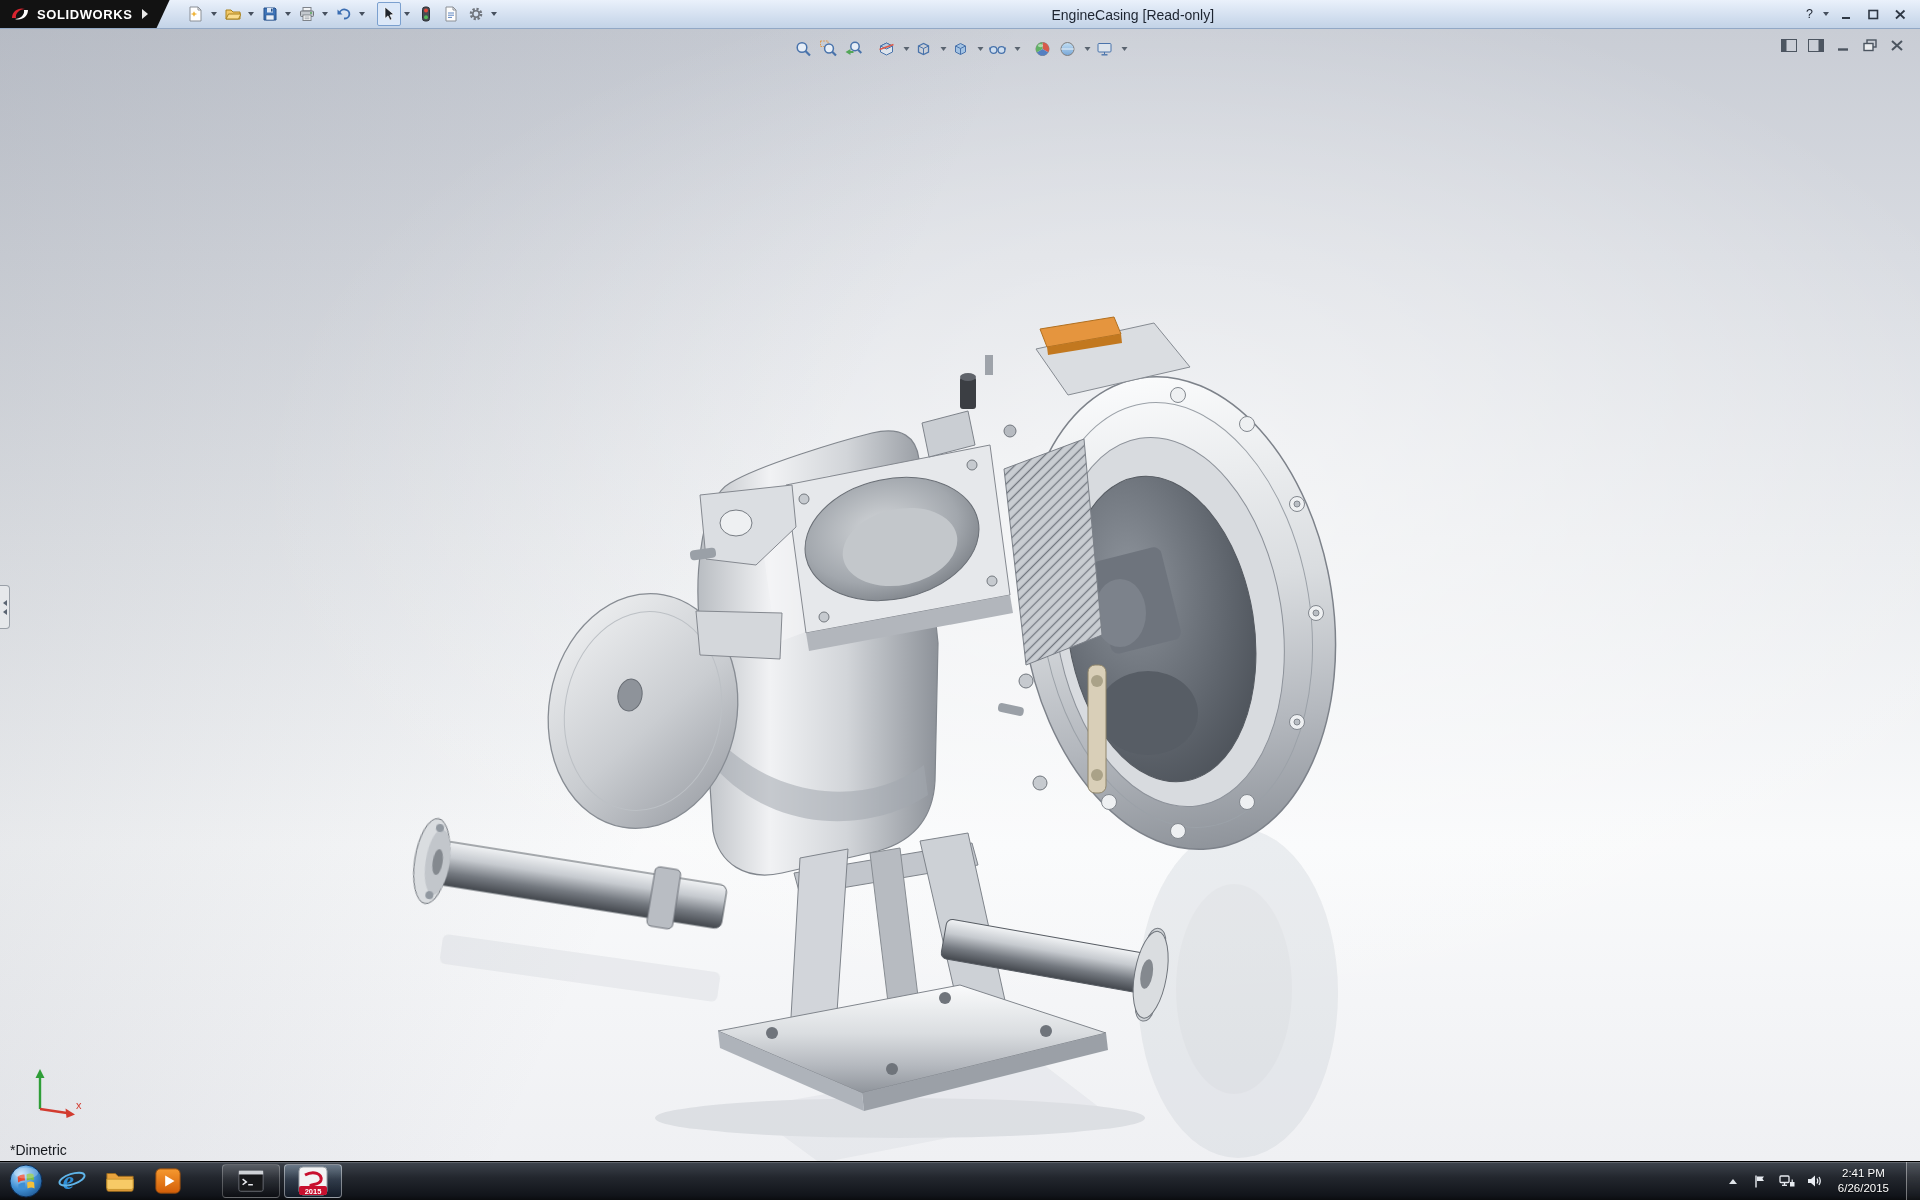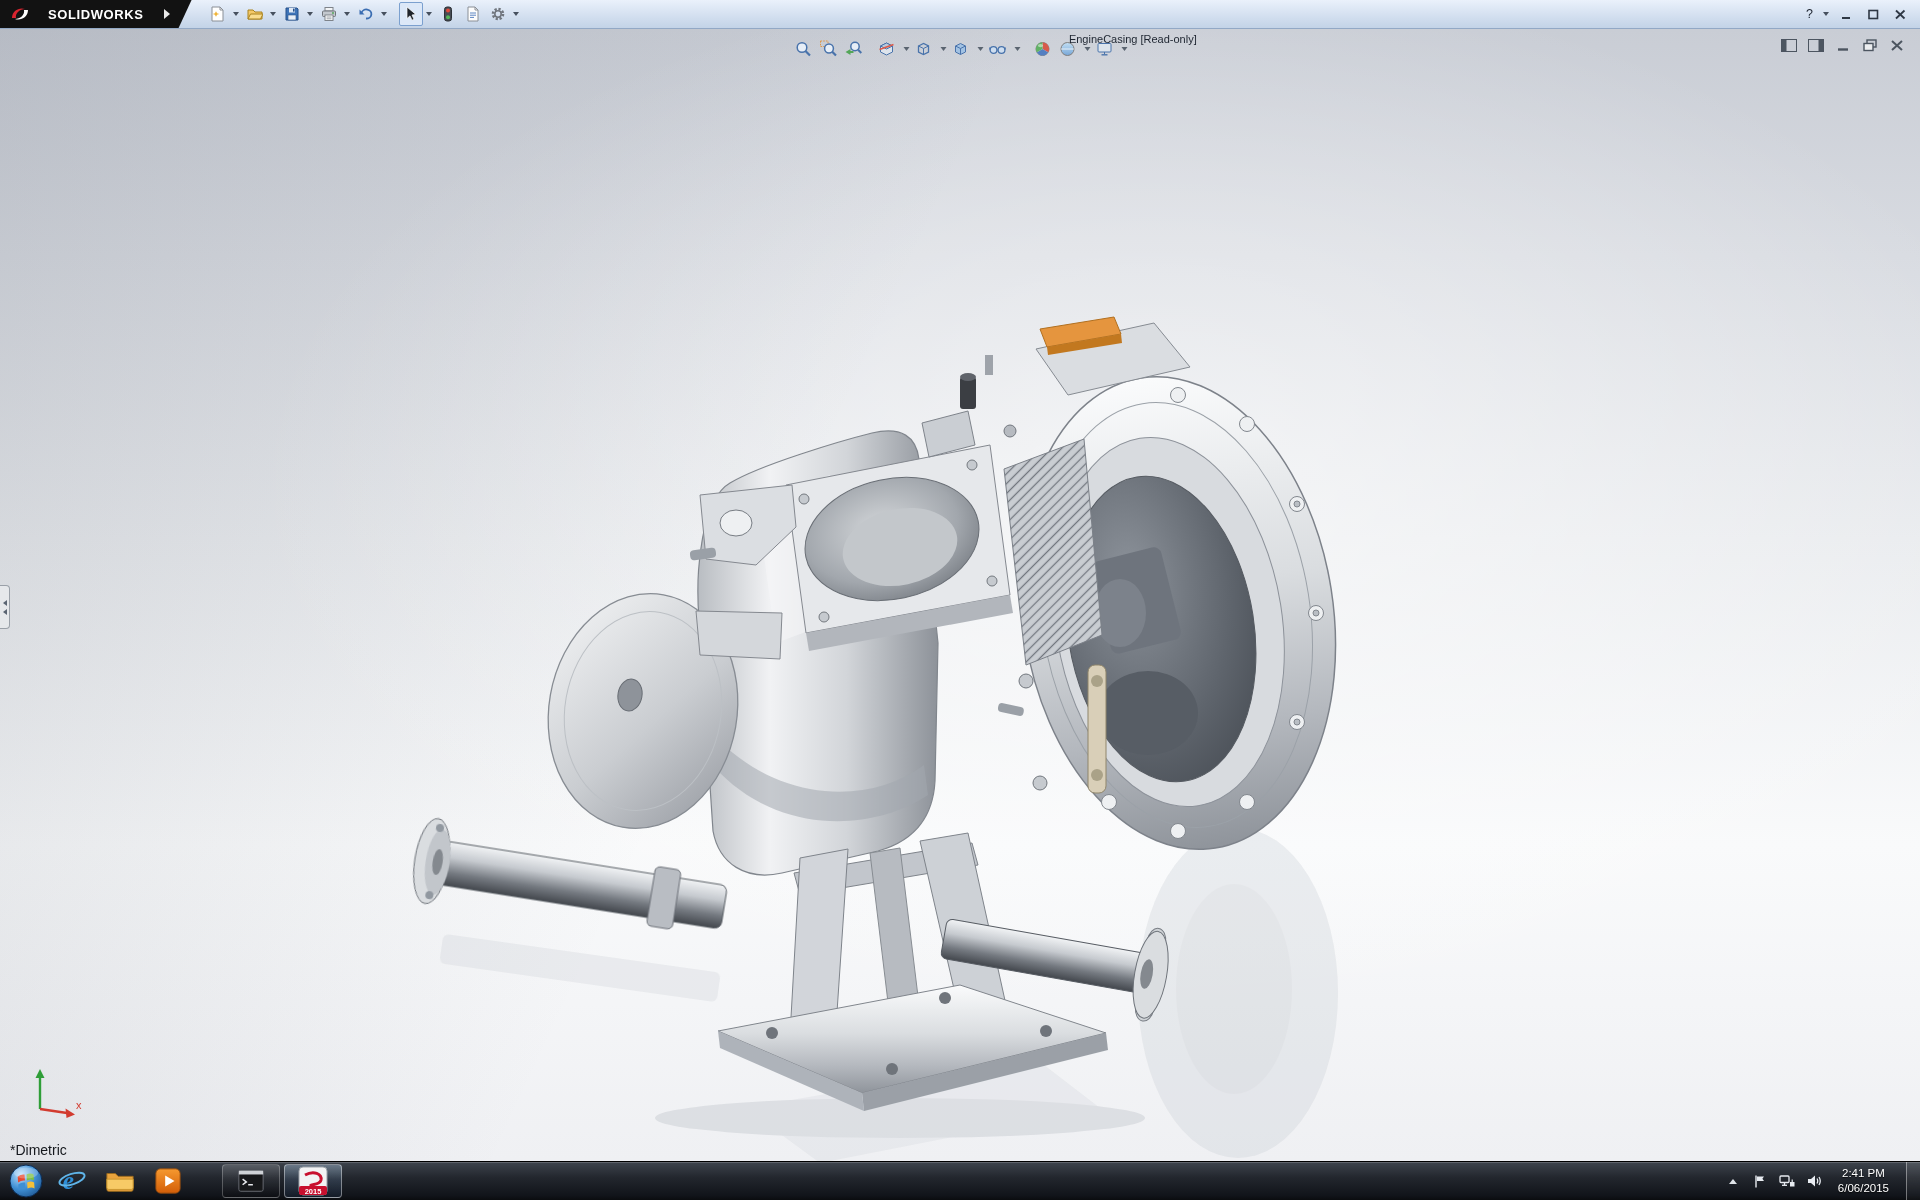--- a/index.html
+++ b/index.html
@@ -5,32 +5,32 @@
   * { margin:0; padding:0; box-sizing:border-box; }
   html,body { width:1920px; height:1200px; overflow:hidden; background:#000; font-family:"Liberation Sans", sans-serif; }
   button { background:none; border:none; padding:0; font:inherit; cursor:default; }
 
   #app { position:relative; width:1920px; height:1200px; }
 
   
   .titlebar { position:absolute; top:0; left:0; right:0; height:29px; z-index:30;
     background:linear-gradient(#eaf1fb,#d4e0f0 55%,#c3d3e7);
     border-bottom:1px solid #92a8c5; display:flex; align-items:stretch; }
-  .logo { display:flex; align-items:center; gap:18px; background:#121212; color:#fff;
+  .logo { display:flex; align-items:center; gap:7px; background:#121212; color:#fff;
     padding:0 22px 0 10px; clip-path:polygon(0 0,100% 0,calc(100% - 13px) 100%,0 100%); }
   .logo-text { font-size:13px; font-weight:bold; letter-spacing:.6px; }
   .menu-arrow { width:0; height:0; border-top:5px solid transparent; border-bottom:5px solid transparent; border-left:6px solid #e9e9e9; margin-left:2px; }
   .main-toolbar { display:flex; align-items:center; margin-left:14px; gap:1px; }
   .tb-btn { width:24px; height:24px; display:flex; align-items:center; justify-content:center; border-radius:2px; }
   .tb-btn.active { background:#dce8f8; border:1px solid #7ba0cf; }
   .tb-dd { width:11px; height:24px; display:flex; align-items:center; justify-content:center; }
   .caret { width:0; height:0; border-left:3.5px solid transparent; border-right:3.5px solid transparent; border-top:4px solid #46505e; }
   .tb-sep { width:7px; }
   .doc-title { position:absolute; left:59%; top:0; height:29px; transform:translateX(-50%);
-    display:flex; align-items:center; font-size:11px; color:#1d2430; white-space:nowrap;margin-top:24px; }
+    display:flex; align-items:center; font-size:14px; color:#1d2430; white-space:nowrap; }
   .titlebar-right { margin-left:auto; display:flex; align-items:center; padding-right:8px; gap:3px; }
   .help-btn { display:flex; align-items:center; gap:3px; font-size:12.5px; color:#1d2430; padding:0 4px; }
   .win-glyph-btn { width:24px; height:20px; display:flex; align-items:center; justify-content:center; }
 
   
   .viewport { position:absolute; top:29px; left:0; right:0; bottom:39px; overflow:hidden;
     background:
       linear-gradient(115deg, rgba(110,117,130,.20), rgba(255,255,255,0) 42%),
       radial-gradient(ellipse 1300px 760px at 60% 42%, rgba(255,255,255,.60), rgba(255,255,255,0) 70%),
       linear-gradient(#c9cdd5 0%, #d8dbe1 20%, #e9ebee 45%, #f9fafb 72%, #eff0f3 100%); }
@@ -602,19 +602,19 @@
           </svg>
       </button>
       <button class="tray-btn">
         <svg width="16" height="14">
             <path d="M2 5h3l4-3.5v11L5 9H2z" fill="#e8ecf1"></path>
             <path d="M11 4.5a5 5 0 0 1 0 5M13 3a7.5 7.5 0 0 1 0 8" stroke="#e8ecf1" fill="none" stroke-width="1.3"></path>
           </svg>
       </button>
       <button class="clock">
         <span>2:41 PM</span>
-        <span>6/06/2015</span>
+        <span>6/26/2015</span>
       </button>
       <button class="show-desktop"></button>
     </div>
   </footer>
 
 </div>
 
 </body></html>

